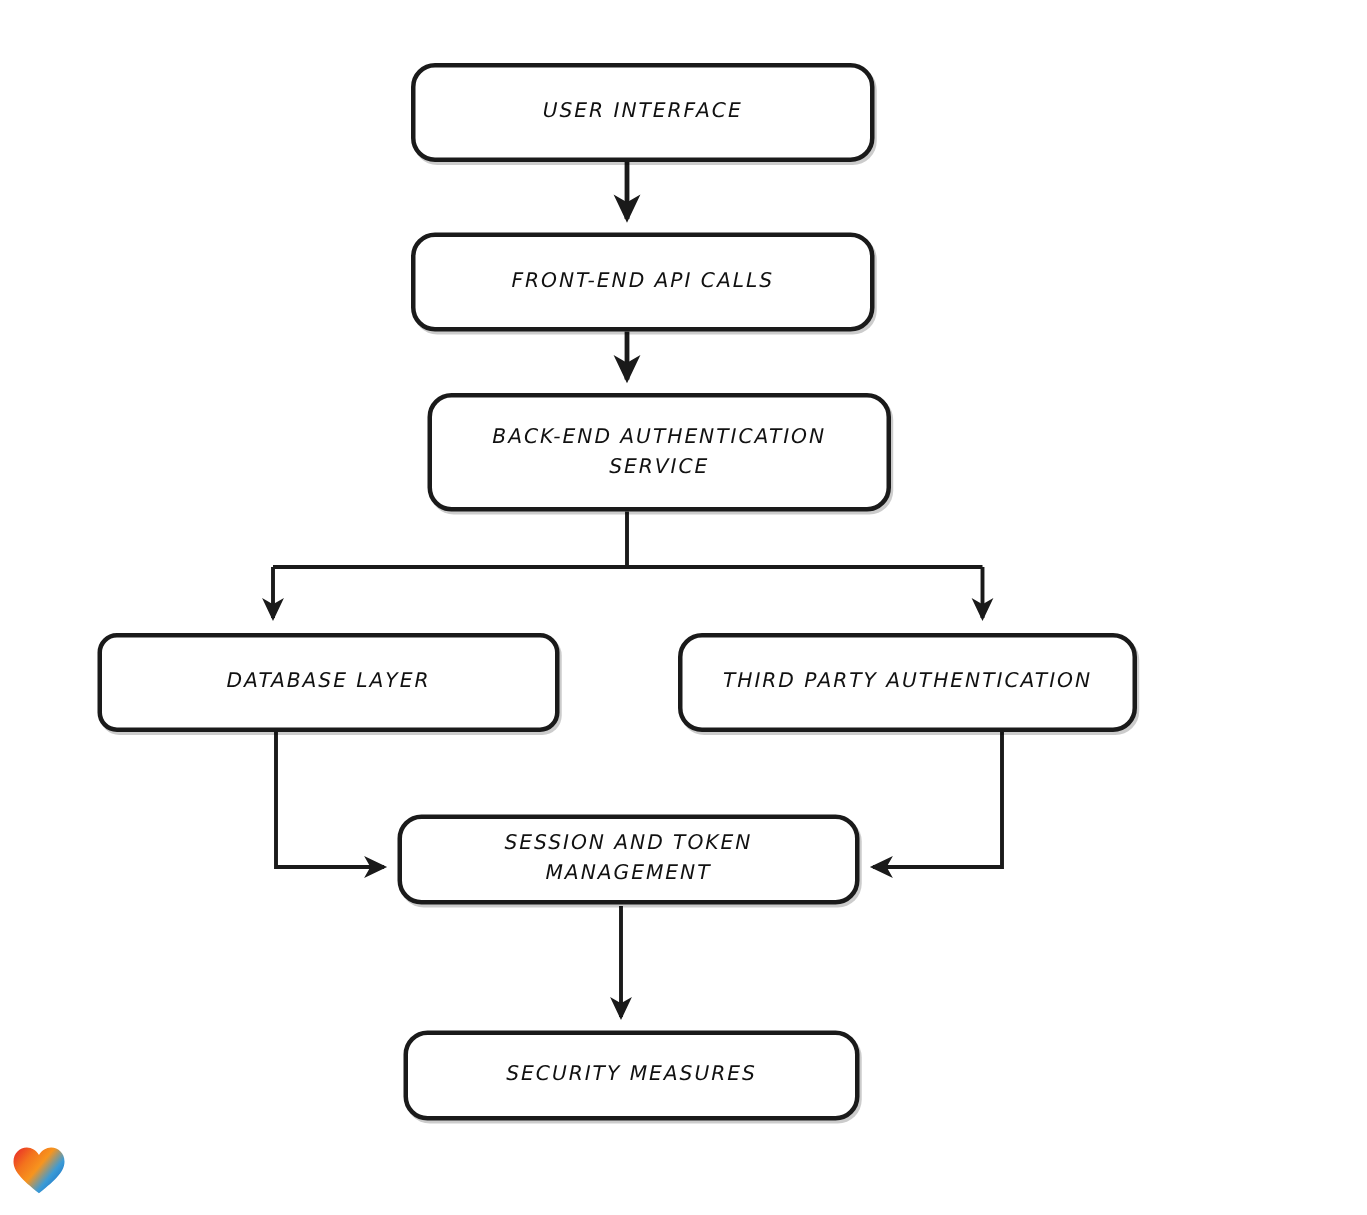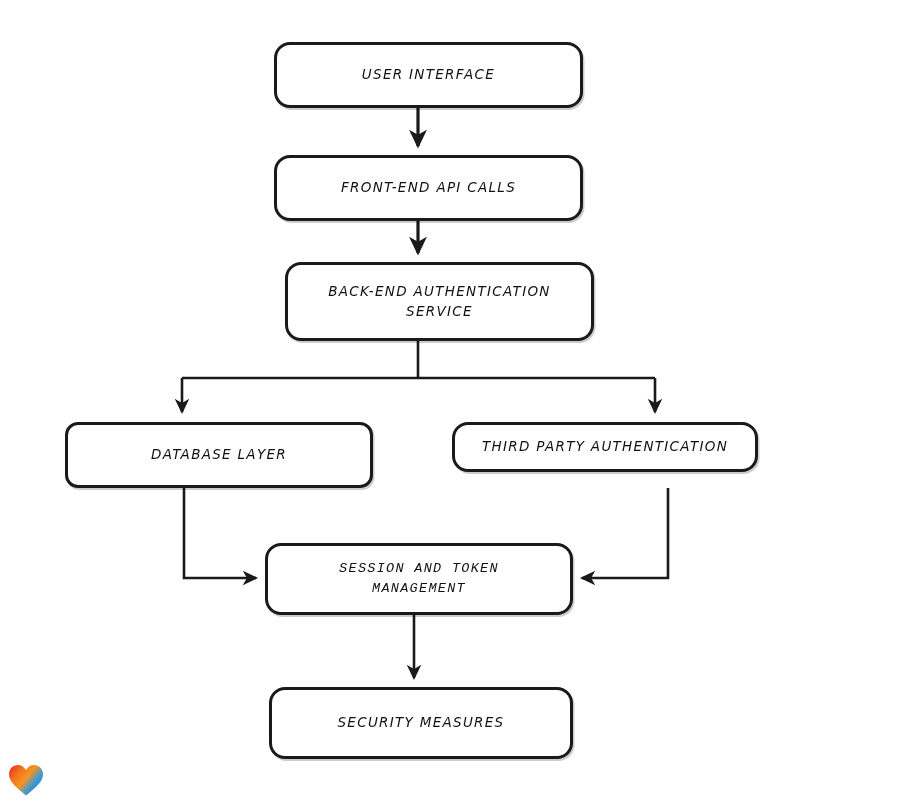--- a/index.html
+++ b/index.html
@@ -54,23 +54,23 @@
   .node-label {
     display: block;
     white-space: pre-line;
   }
 
   
   #node-user-interface      { left: 274px; top: 42px;  width: 309px; height: 66px; }
   #node-frontend-api-calls  { left: 274px; top: 155px; width: 309px; height: 66px; }
   #node-backend-auth        { left: 274px; top: 262px; width: 309px; height: 79px; margin-left: 11px; }
   #node-database-layer      { left: 65px;  top: 422px; width: 308px; height: 66px; border-radius: 13px; }
-  #node-third-party-auth    { left: 452px; top: 422px; width: 306px; height: 50px; }
-  #node-session-token       { left: 265px; top: 543px; width: 308px; height: 72px; font-family: Liberation Mono, monospace; }
-  #node-security-measures   { left: 269px; top: 687px; width: 304px; height: 72px; }
+  #node-third-party-auth    { left: 452px; top: 422px; width: 306px; height: 66px; }
+  #node-session-token       { left: 265px; top: 543px; width: 308px; height: 60px; }
+  #node-security-measures   { left: 269px; top: 687px; width: 304px; height: 60px; }
 
   
   #heart-watermark {
     position: absolute;
     left: 8px;
     top: 763px;
     width: 36px;
     height: 34px;
   }
 </style>

